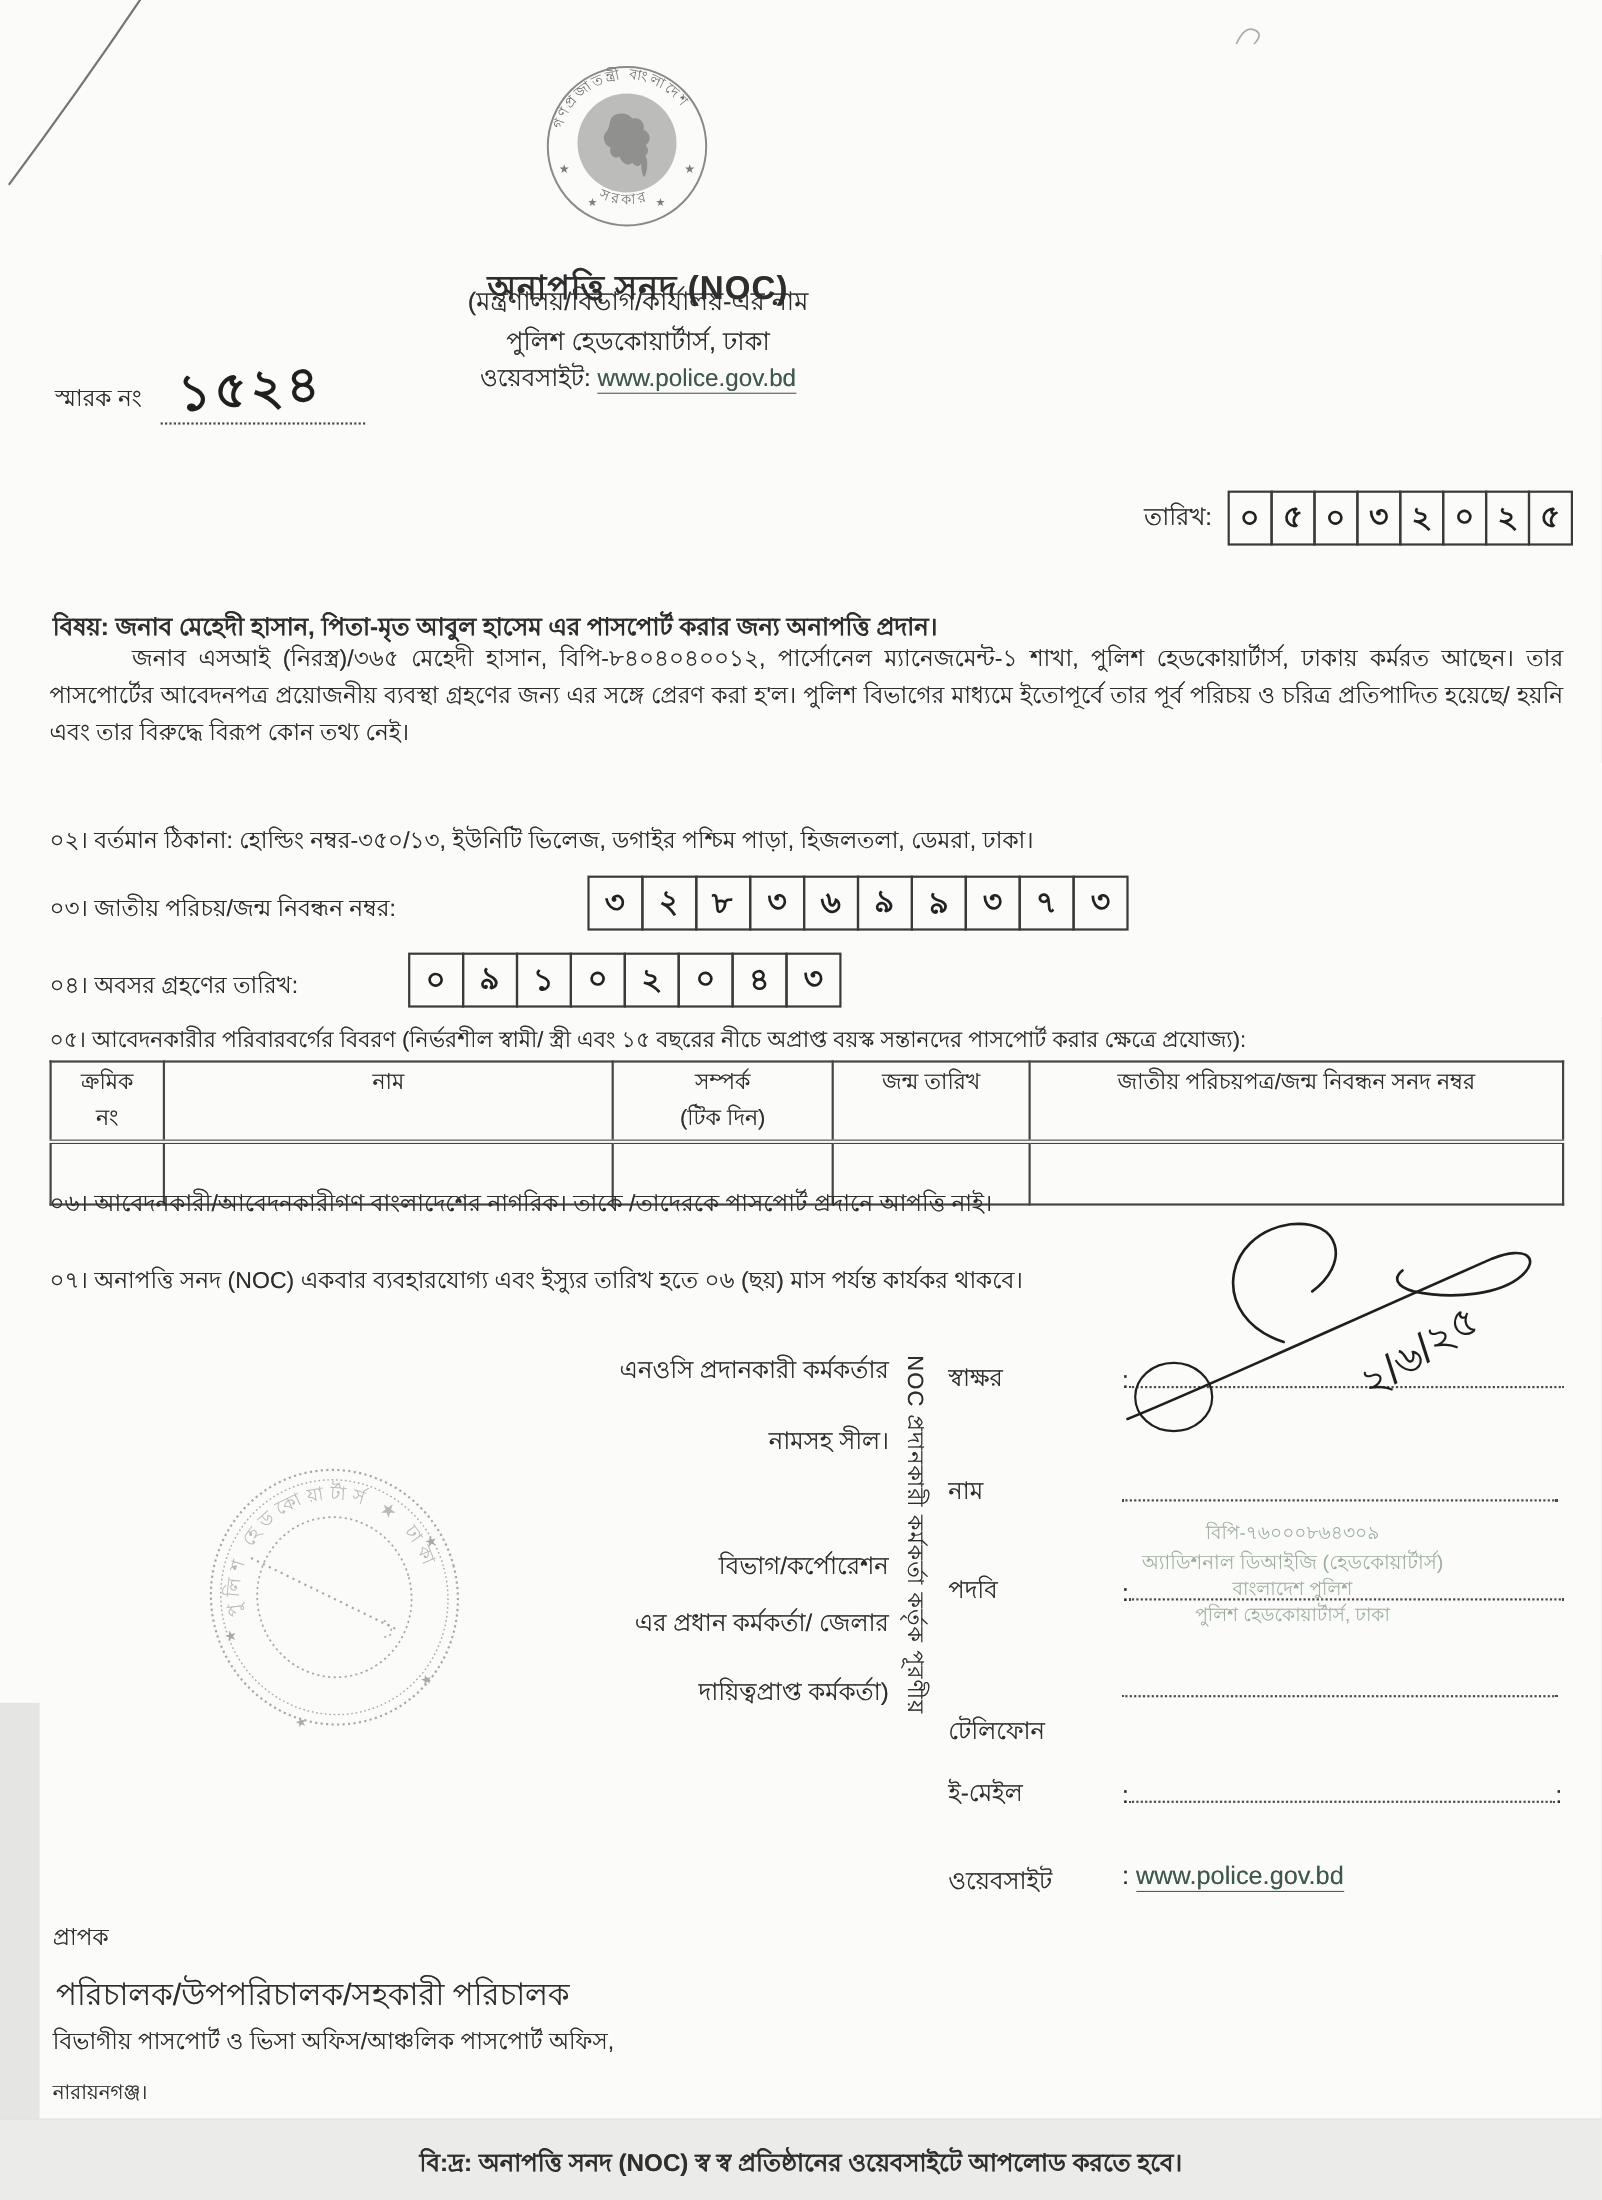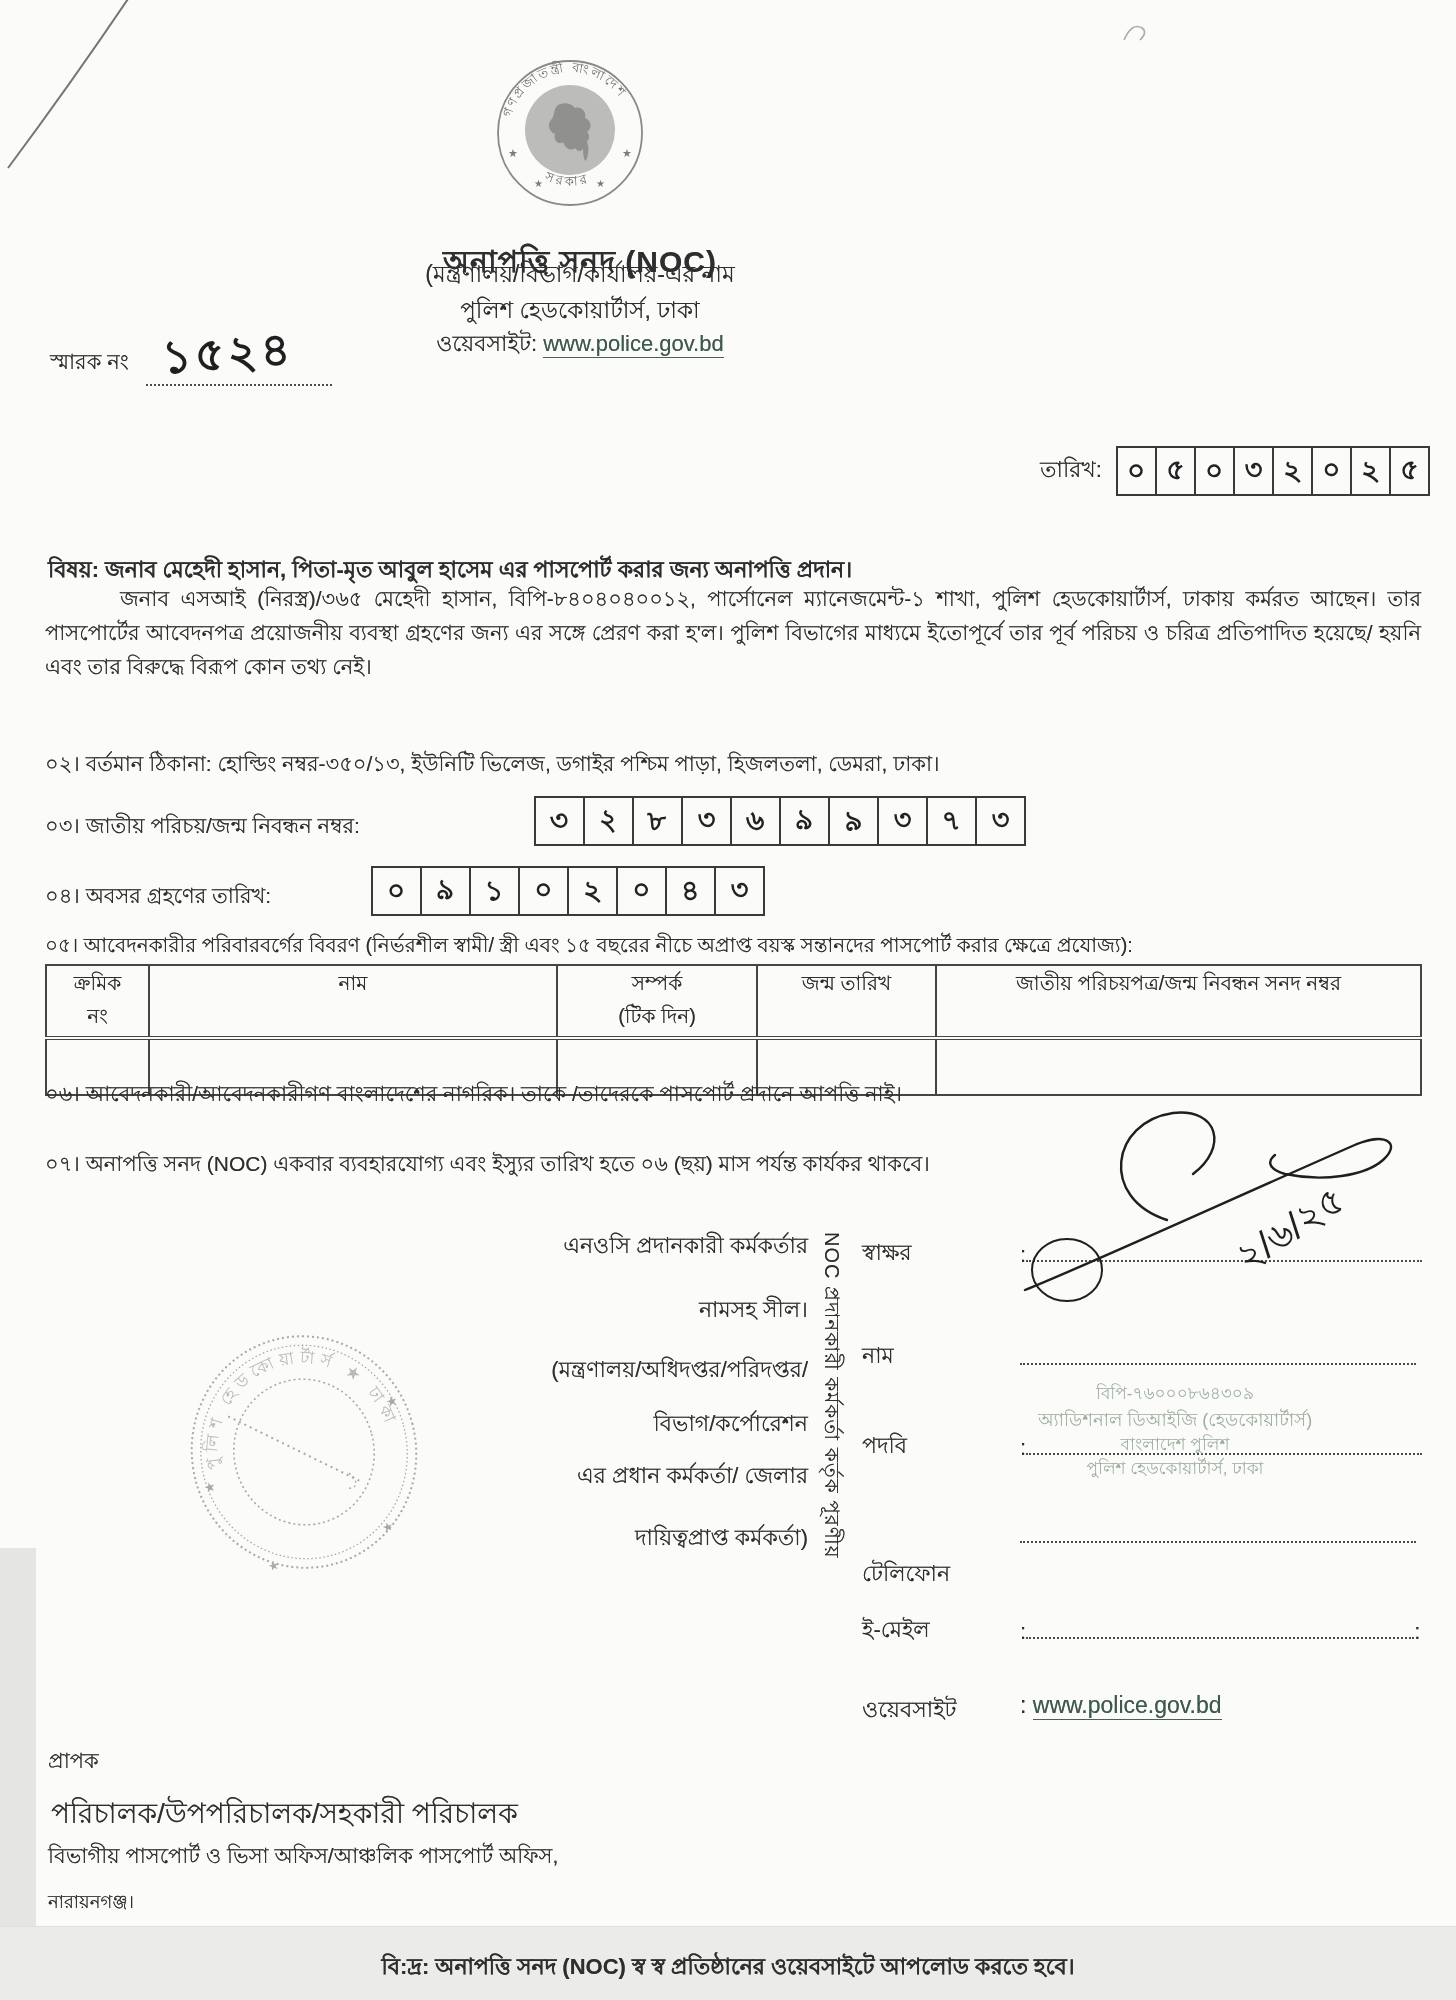--- a/index.html
+++ b/index.html
@@ -213,21 +213,20 @@
       <td></td>
     </tr>
   </tbody>
     </table>
 
   <div class="abs ink" style="left:45px;top:1078px;width:1376px;font-size:21px;">০৬। আবেদনকারী/আবেদনকারীগণ বাংলাদেশের নাগরিক। তাকে /তাদেরকে পাসপোর্ট প্রদানে আপত্তি নাই।</div>
   <div class="abs ink" style="left:45px;top:1148px;width:1376px;font-size:21px;">০৭। অনাপত্তি সনদ (NOC) একবার ব্যবহারযোগ্য এবং ইস্যুর তারিখ হতে ০৬ (ছয়) মাস পর্যন্ত কার্যকর থাকবে।</div>
 
   <div class="abs ink right leftnote" style="left:330px;top:1292px;width:478px;">নামসহ সীল।</div>
   <div class="abs ink right leftnote" style="left:330px;top:1228px;width:478px;">এনওসি প্রদানকারী কর্মকর্তার</div>
-  <div class="abs ink right leftnote" style="left:330px;top:1352px;width:478px;">(মন্ত্রণালয়/অধিদপ্তর/পরিদপ্তর/</div>
   <div class="abs ink right leftnote" style="left:330px;top:1406px;width:478px;">বিভাগ/কর্পোরেশন</div>
   <div class="abs ink right leftnote" style="left:330px;top:1458px;width:478px;">এর প্রধান কর্মকর্তা/ জেলার</div>
   <div class="abs ink right leftnote" style="left:330px;top:1520px;width:478px;">দায়িত্বপ্রাপ্ত কর্মকর্তা)</div>
 
   <div class="abs ink vert" style="left:814px;top:1232px;height:460px;font-size:20px;letter-spacing:1px;">NOC প্রদানকারী কর্মকর্তা কর্তৃক পূরণীয়</div>
 
   <div class="abs" style="left:862px;top:1235px;">
     <span class="ink sig-label">স্বাক্ষর</span>
   </div>
   <div class="abs ink" style="left:1020px;top:1238px;font-size:22px;">

